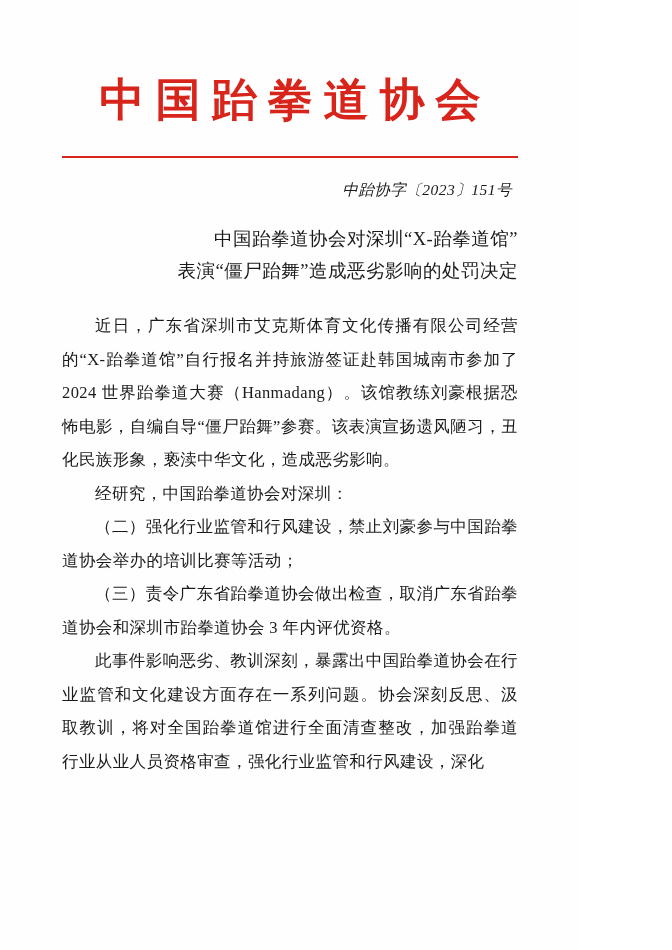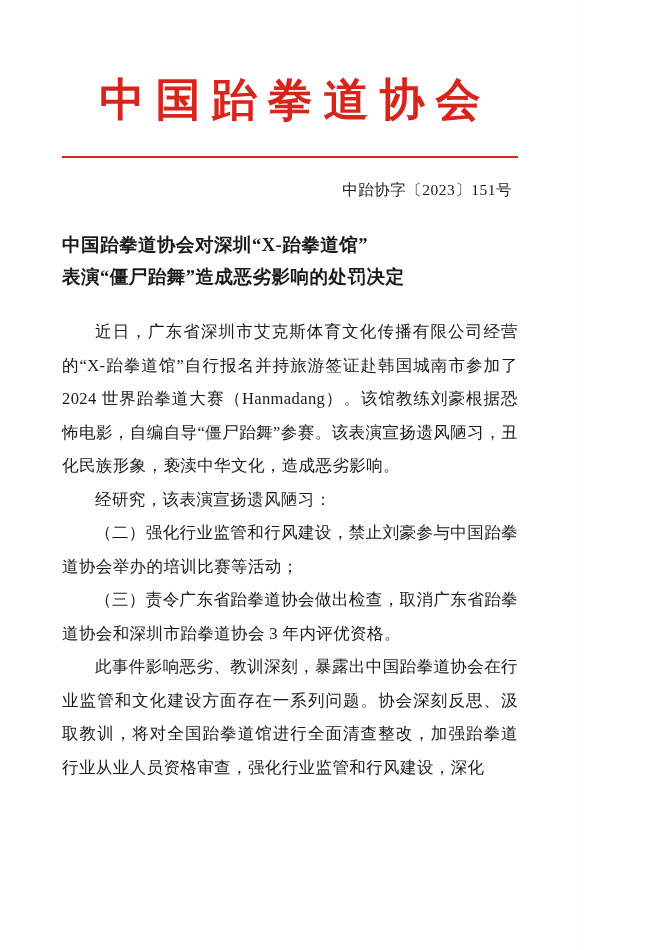--- a/index.html
+++ b/index.html
@@ -42,25 +42,26 @@
     background: #d8251c;
     width: 100%;
   }
   .doc-number {
     margin-top: 22px;
     text-align: right;
     font-size: 15.5px;
     letter-spacing: 0.5px;
     color: #1a1a1a;
     padding-right: 6px;
+    font-style: italic;
   }
   .doc-title {
-    margin-top: 28px;
-    text-align: left;
-    font-weight: bold;
+    margin-top: 22px;
+    text-align: right;
+    font-weight: normal;
     font-size: 18.5px;
     line-height: 1.75;
     letter-spacing: 0.5px;
   }
   .doc-title div {
     white-space: nowrap;
   }
   .body-text {
     margin-top: 22px;
     font-size: 16.5px;
@@ -86,19 +87,19 @@
 
   <div class="doc-number">中跆协字〔2023〕151号</div>
 
   <div class="doc-title">
     <div>中国跆拳道协会对深圳“X-跆拳道馆”</div>
     <div>表演“僵尸跆舞”造成恶劣影响的处罚决定</div>
   </div>
 
   <div class="body-text">
     <p>近日，广东省深圳市艾克斯体育文化传播有限公司经营的“X-跆拳道馆”自行报名并持旅游签证赴韩国城南市参加了 2024 世界跆拳道大赛（Hanmadang）。该馆教练刘豪根据恐怖电影，自编自导“僵尸跆舞”参赛。该表演宣扬遗风陋习，丑化民族形象，亵渎中华文化，造成恶劣影响。</p>
-    <p>经研究，该表演宣扬遗风陋习：</p>
+    <p>经研究，中国跆拳道协会对深圳：</p>
     <p>（二）强化行业监管和行风建设，禁止刘豪参与中国跆拳道协会举办的培训比赛等活动；</p>
     <p>（三）责令广东省跆拳道协会做出检查，取消广东省跆拳道协会和深圳市跆拳道协会 3 年内评优资格。</p>
     <p>此事件影响恶劣、教训深刻，暴露出中国跆拳道协会在行业监管和文化建设方面存在一系列问题。协会深刻反思、汲取教训，将对全国跆拳道馆进行全面清查整改，加强跆拳道行业从业人员资格审查，强化行业监管和行风建设，深化</p>
   </div>
 
 </div>
 
 </body></html>

